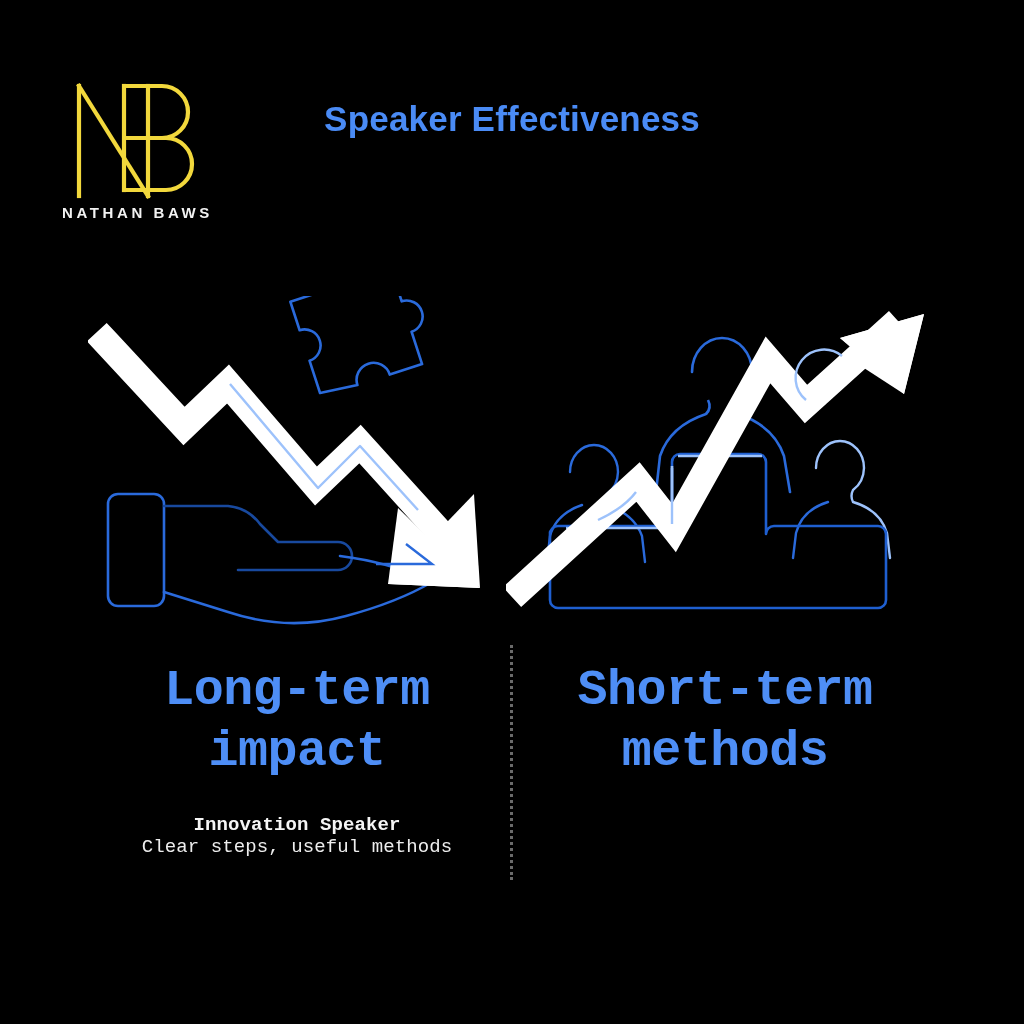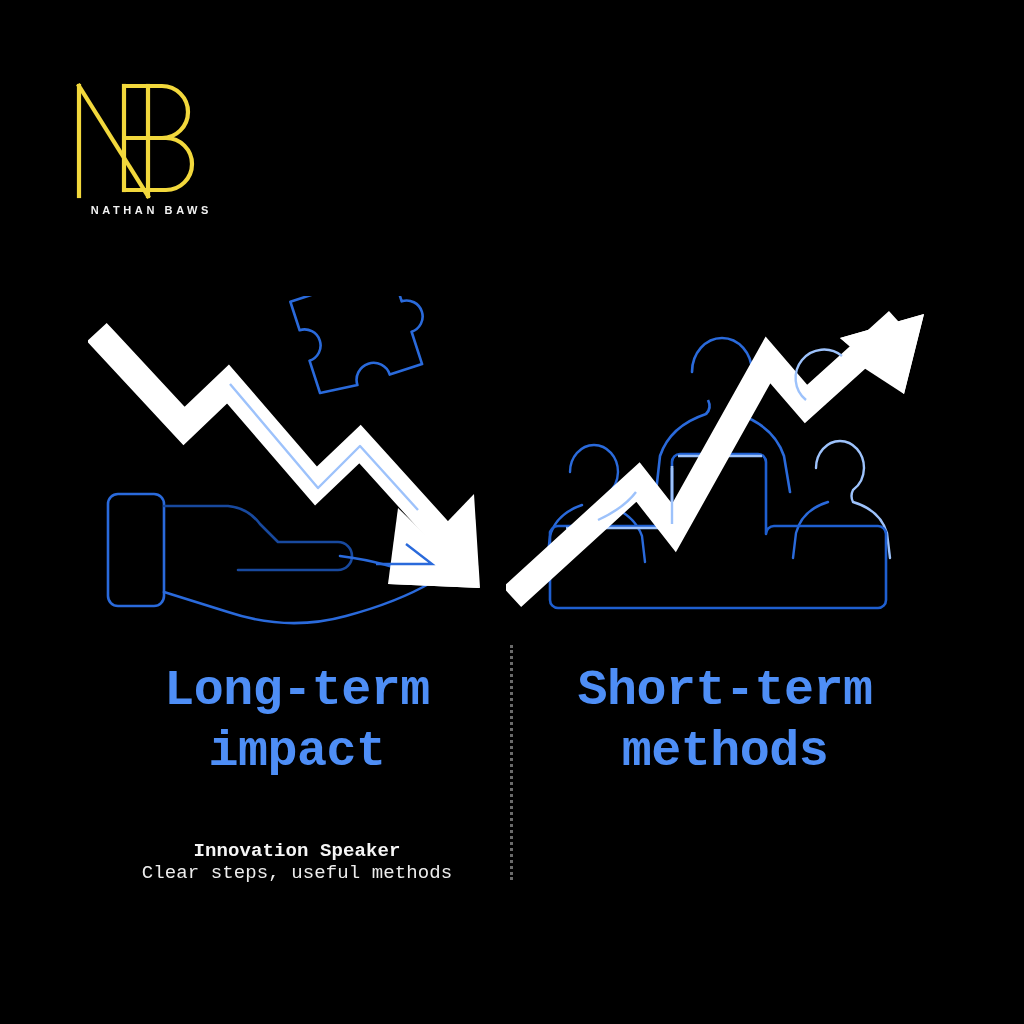--- a/index.html
+++ b/index.html
@@ -32,23 +32,23 @@
     left: 0;
     top: 0;
     width: 150px;
     height: 122px;
   }
   #brand-wordmark {
     position: absolute;
     left: 0;
     top: 126px;
     width: 150px;
-    text-align: right;
+    text-align: left;
     color: #f2f2f2;
-    font-size: 11px;
+    font-size: 15px;
     font-weight: 700;
     letter-spacing: 3.6px;
     white-space: nowrap;
   }
 
   
   #page-title {
     position: absolute;
     left: 0;
     top: 99px;
@@ -93,21 +93,21 @@
 
   .column-heading {
     color: #4e8ef6;
     font-size: 50px;
     font-weight: 700;
     line-height: 1.22;
     letter-spacing: -0.5px;
     margin: 0;
   }
   .column-subtitle {
-    margin-top: 58px;
+    margin-top: 32px;
     color: #f5f5f5;
     font-size: 19px;
     font-weight: 700;
     letter-spacing: 0.1px;
   }
   .column-description {
     color: #ededed;
     font-size: 19px;
     font-weight: 400;
     letter-spacing: 0.1px;
@@ -125,20 +125,21 @@
       <path d="M17 8 L86 118" stroke="#f2d83c" stroke-width="4.2" stroke-linecap="square"></path>
       <path d="M86 8 L86 118" stroke="#f2d83c" stroke-width="4.2" stroke-linecap="square"></path>
 
       <path d="M62 8 L62 112" stroke="#f2d83c" stroke-width="4.2" stroke-linecap="square"></path>
       <path d="M62 8 L100 8 A26 26 0 0 1 100 60 L62 60" stroke="#f2d83c" stroke-width="4.2" stroke-linejoin="round"></path>
       <path d="M62 60 L104 60 A26 26 0 0 1 104 112 L62 112" stroke="#f2d83c" stroke-width="4.2" stroke-linejoin="round"></path>
     </svg>
     <div id="brand-wordmark">NATHAN BAWS</div>
   </div>
 
+  <div id="page-title">Speaker Effectiveness</div>
 
   <svg class="illustration" id="illustration-left" viewBox="0 0 440 330" fill="none" xmlns="http://www.w3.org/2000/svg">
 
     <g transform="translate(196,12) rotate(-18)">
       <path d="M8 92
                L8 58
                A16 16 0 0 0 8 26
                L8 -4
                L44 -4
                A17 17 0 0 1 78 -4

